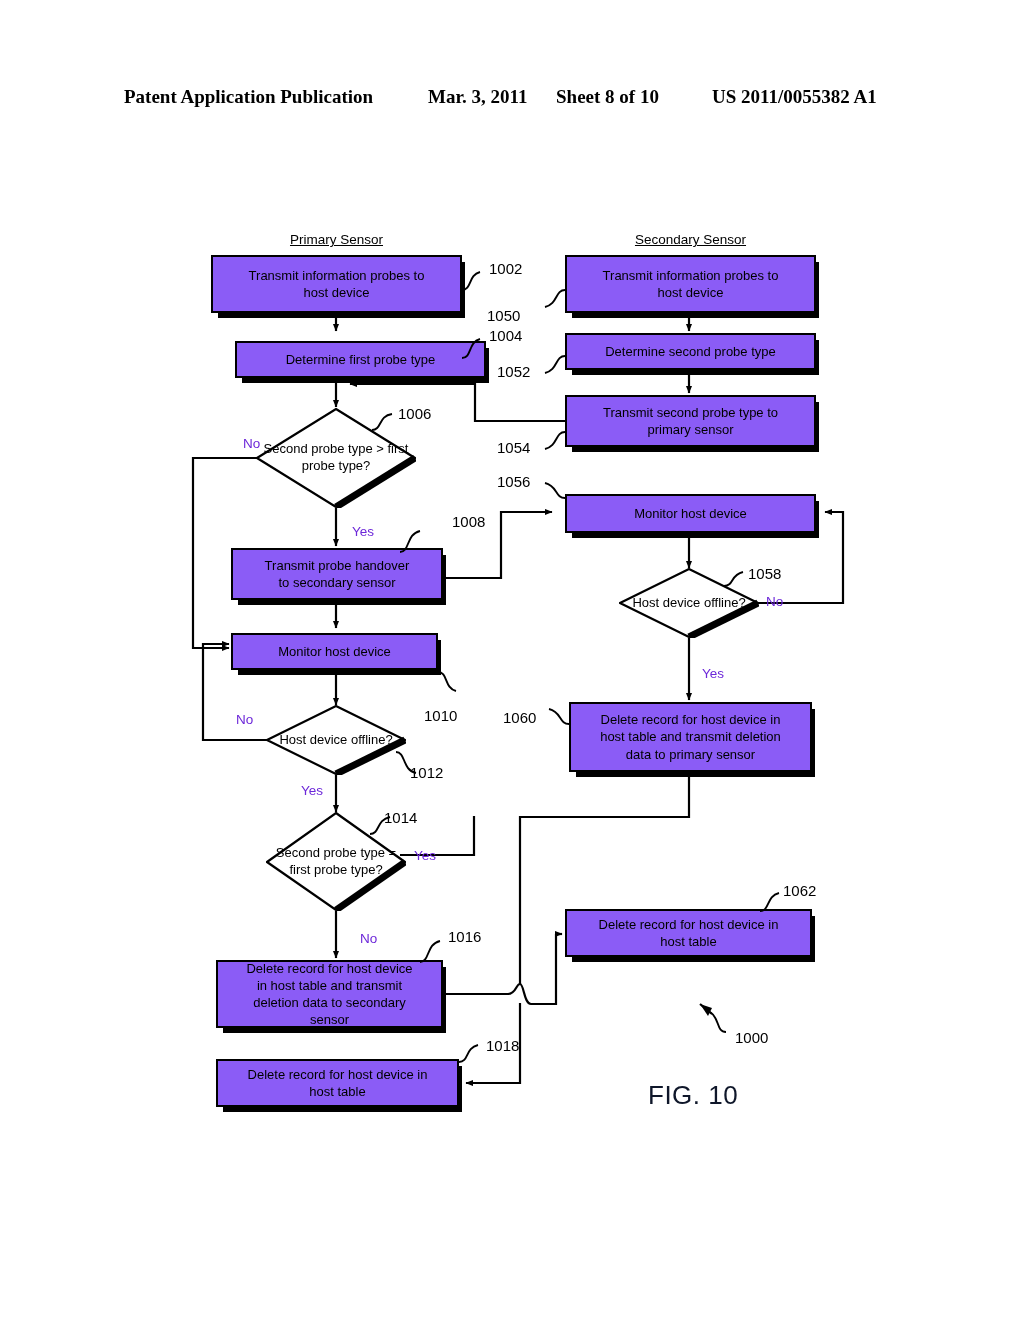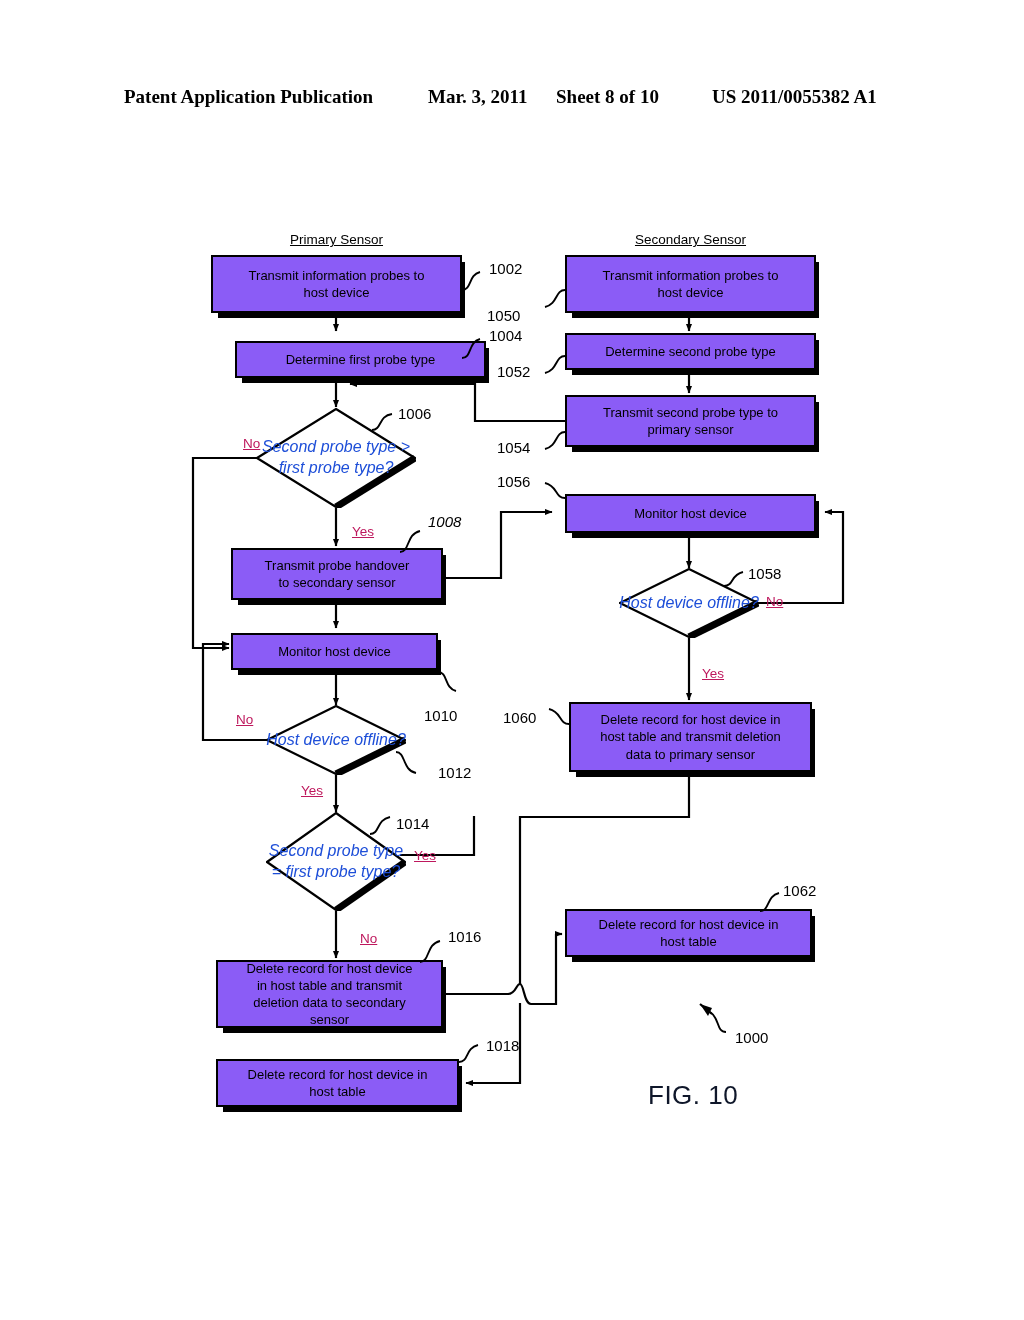--- a/index.html
+++ b/index.html
@@ -90,25 +90,24 @@
     position: absolute;
     inset: 0;
   }
   .diamond .dtext {
     position: absolute;
     inset: 0;
     display: flex;
     align-items: center;
     justify-content: center;
     text-align: center;
-    font-size: 16px;
+    font-size: 13px;
     line-height: 1.3;
-    color: #1d4ed8;
+    color: #000000;
     pointer-events: none;
-    font-style: italic;
   }
 
   
   #wires {
     position: absolute;
     top: 0; left: 0;
     width: 1024px;
     height: 1320px;
     z-index: 3;
   }
@@ -118,24 +117,23 @@
     position: absolute;
     font-size: 15px;
     color: #000;
     white-space: nowrap;
     z-index: 8;
   }
   
   .branch {
     position: absolute;
     font-size: 13.5px;
-    color: #be185d;
+    color: #6d28d9;
     white-space: nowrap;
     z-index: 8;
-    text-decoration: underline;
   }
   
   #fig-caption {
     position: absolute;
     left: 648px;
     top: 1080px;
     font-size: 26px;
     color: #0f172a;
     letter-spacing: 0.5px;
   }
@@ -332,24 +330,24 @@
 
       <path d="M726,1032 C716,1032 720,1018 710,1012"></path>
       <path d="M712,1014 L700,1004" stroke-width="2.2"></path>
       <path d="M700,1004 L712,1008 L708,1016 z" fill="#000" stroke="none"></path>
     </g>
   </svg>
 
   <div class="refnum" style="left:489px; top:260px;">1002</div>
   <div class="refnum" style="left:489px; top:327px;">1004</div>
   <div class="refnum" style="left:398px; top:405px;">1006</div>
-  <div class="refnum" style="left:428px; top:513px;font-style:italic;">1008</div>
+  <div class="refnum" style="left:452px; top:513px;">1008</div>
   <div class="refnum" style="left:424px; top:682px;margin-top:25px;">1010</div>
-  <div class="refnum" style="left:438px; top:764px;">1012</div>
-  <div class="refnum" style="left:396px; top:809px;margin-top:6px;">1014</div>
+  <div class="refnum" style="left:410px; top:764px;">1012</div>
+  <div class="refnum" style="left:384px; top:809px;">1014</div>
   <div class="refnum" style="left:448px; top:928px;">1016</div>
   <div class="refnum" style="left:486px; top:1037px;">1018</div>
 
   <div class="refnum" style="left:487px; top:297px;margin-top:10px;">1050</div>
   <div class="refnum" style="left:497px; top:363px;">1052</div>
   <div class="refnum" style="left:497px; top:439px;">1054</div>
   <div class="refnum" style="left:497px; top:473px;">1056</div>
   <div class="refnum" style="left:748px; top:565px;">1058</div>
   <div class="refnum" style="left:503px; top:709px;">1060</div>
   <div class="refnum" style="left:783px; top:882px;">1062</div>

